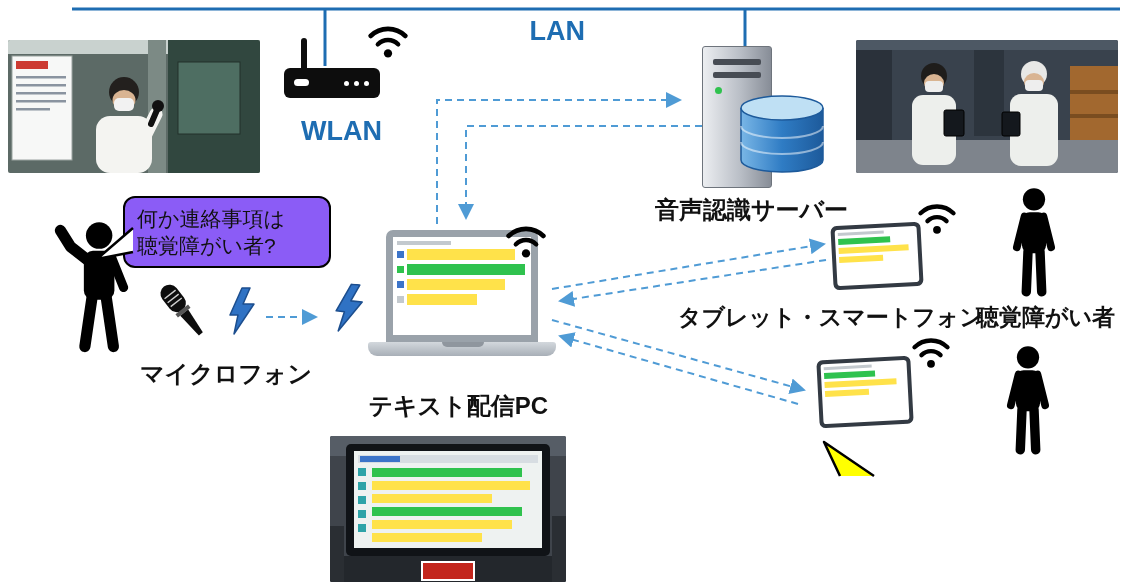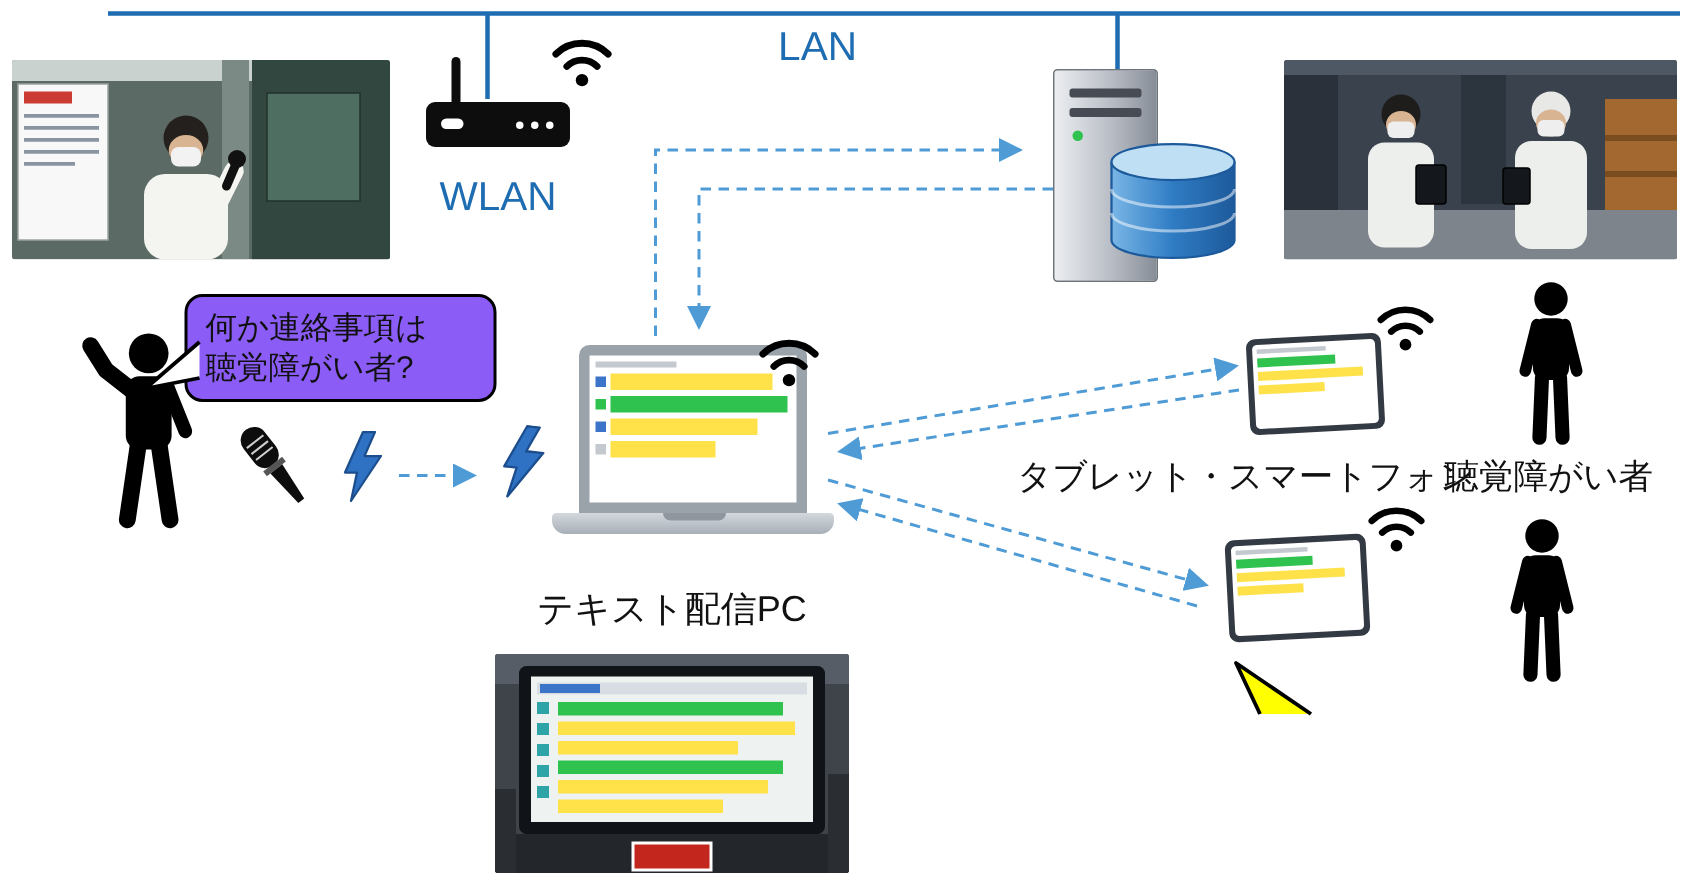--- a/index.html
+++ b/index.html
@@ -7,21 +7,21 @@
     --arrow:#4f9bd5;
     --bubble_yellow:#ffff00;
     --highlight_yellow:#ffe24a;
     --highlight_green:#2fc24e;
   }
   *{box-sizing:border-box;margin:0;padding:0;}
   body{background:#fff;font-family:"Liberation Sans",sans-serif;color:#111;}
   .canvas{position:relative;width:1124px;height:584px;background:#fff;overflow:hidden;}
   .overlay{position:absolute;left:0;top:0;width:1124px;height:584px;z-index:10;pointer-events:none;}
   .photo{position:absolute;overflow:hidden;border-radius:2px;}
-  .label{position:absolute;color:#111;font-weight:400;text-align:center;white-space:nowrap;z-index:5;}
+  .label{position:absolute;color:#111;font-weight:700;text-align:right;white-space:nowrap;z-index:5;}
   .label.blue{color:var(--blue);}
   
   .router-body{position:absolute;left:284px;top:68px;width:96px;height:30px;background:#0d0d0d;border-radius:6px;z-index:4;}
   .router-antenna{position:absolute;left:301px;top:38px;width:6px;height:34px;background:#0d0d0d;border-radius:3px;z-index:4;}
   .router-dot{position:absolute;top:81px;width:5px;height:5px;border-radius:50%;background:#fff;z-index:5;}
   .router-dash{position:absolute;left:294px;top:79px;width:15px;height:7px;border-radius:4px;background:#fff;z-index:5;}
   
   .server-tower{position:absolute;left:702px;top:46px;width:70px;height:142px;background:linear-gradient(90deg,#eceef1,#b9bec6 55%,#878d97);border:1px solid #6e747c;border-radius:3px;z-index:4;}
   .server-slot{position:absolute;left:10px;width:48px;height:6px;background:#474c54;border-radius:2px;}
   .server-led{position:absolute;left:12px;top:40px;width:7px;height:7px;border-radius:50%;background:#2fc24e;}
@@ -120,20 +120,21 @@
         <stop offset="0" style="stop-color:#79b6e6"></stop>
         <stop offset="0.5" style="stop-color:#2f7cc4"></stop>
         <stop offset="1" style="stop-color:#1d5a9b"></stop>
       </linearGradient>
     </defs>
     <path d="M3 14 L3 66 A41 12 0 0 0 85 66 L85 14" style="fill:url(#dbg);stroke:#1d5a9b;stroke-width:1.5"></path>
     <path d="M3 32 A41 12 0 0 0 85 32" style="fill:none;stroke:rgba(255,255,255,0.5);stroke-width:2"></path>
     <path d="M3 48 A41 12 0 0 0 85 48" style="fill:none;stroke:rgba(255,255,255,0.5);stroke-width:2"></path>
     <ellipse cx="44" cy="14" rx="41" ry="12" style="fill:#bfe0f4;stroke:#1d5a9b;stroke-width:1.5"></ellipse>
   </svg>
+  <div class="label" style="left:618px;top:194px;width:230px;font-size:24px">音声認識サーバー</div>
 
   <div class="photo" style="left:856px;top:40px;width:262px;height:133px">
     <svg viewBox="0 0 262 133" width="262" height="133">
       <rect width="262" height="133" style="fill:#39424d"></rect>
       <rect width="262" height="10" style="fill:#4d5864"></rect>
       <rect x="0" y="10" width="36" height="92" style="fill:#2a313a"></rect>
       <rect x="118" y="10" width="30" height="86" style="fill:#2c343d"></rect>
       <rect x="214" y="26" width="48" height="74" style="fill:#a2682f"></rect>
       <rect x="214" y="50" width="48" height="4" style="fill:#7a4d20"></rect>
       <rect x="214" y="74" width="48" height="4" style="fill:#7a4d20"></rect>
@@ -166,20 +167,21 @@
   </svg>
 
   <svg class="person-svg" style="left:148px;top:278px" width="70" height="66" viewBox="0 0 70 66">
     <g transform="rotate(-38 35 33)">
       <rect x="26" y="2" width="18" height="30" rx="9" style="fill:#0d0d0d"></rect>
       <path d="M28 12 H42 M28 17 H42 M28 22 H42" style="stroke:#cfcfcf;stroke-width:1.4"></path>
       <rect x="27" y="31" width="16" height="4" style="fill:#555"></rect>
       <path d="M30 35 L40 35 L37.5 62 L32.5 62 Z" style="fill:#0d0d0d"></path>
     </g>
   </svg>
+  <div class="label" style="left:140px;top:358px;width:160px;font-size:24px">マイクロフォン</div>
 
   <svg class="bolt" style="left:226px;top:287px" width="32" height="48">
       <use href="#sym-bolt"></use>
     </svg>
   <svg class="bolt" style="left:332px;top:283px;transform:rotate(6deg)" width="34" height="50">
       <use href="#sym-bolt"></use>
     </svg>
 
   <div class="laptop-screen">
     <div class="lhead"></div>

